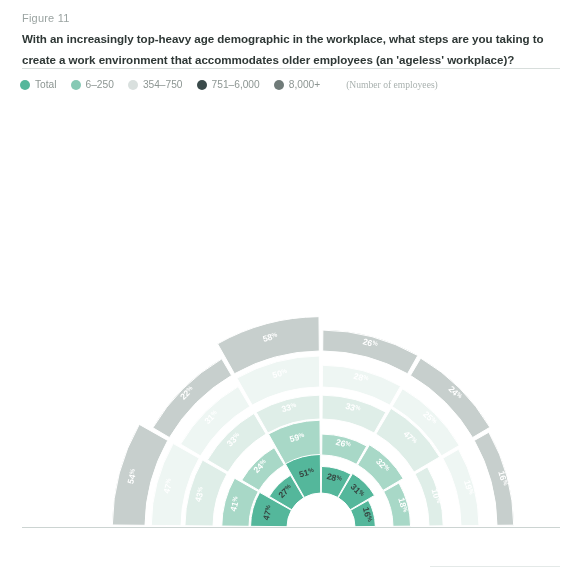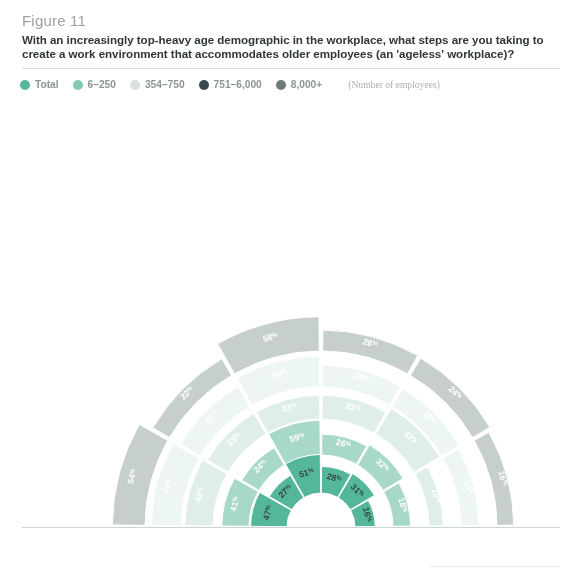--- a/index.html
+++ b/index.html
@@ -22,29 +22,29 @@
     height: 568px;
     background: #ffffff;
   }
   .header {
     position: absolute;
     left: 22px;
     top: 12px;
     width: 535px;
   }
   .fig-label {
-    font-size: 15px;
+    font-size: 11px;
     color: #9aa3a1;
     letter-spacing: 0.2px;
     margin-bottom: 4px;
     font-weight: 400;
   }
   .title {
     font-size: 11.6px;
-    line-height: 14px;
+    line-height: 21px;
     font-weight: bold;
     color: #2f3836;
     letter-spacing: -0.05px;
     max-width: 525px;
   }
   .rule {
     position: absolute;
     left: 22px;
     top: 68px;
     width: 538px;
@@ -56,21 +56,20 @@
     left: 20px;
     top: 79px;
     display: flex;
     align-items: center;
     gap: 0px;
   }
   .legend-item {
     display: flex;
     align-items: center;
     margin-right: 14px;
-    font-weight: bold;
   }
   .legend-dot {
     width: 10px;
     height: 10px;
     border-radius: 50%;
     display: inline-block;
     margin-right: 5px;
     flex: 0 0 auto;
   }
   .legend-text {

